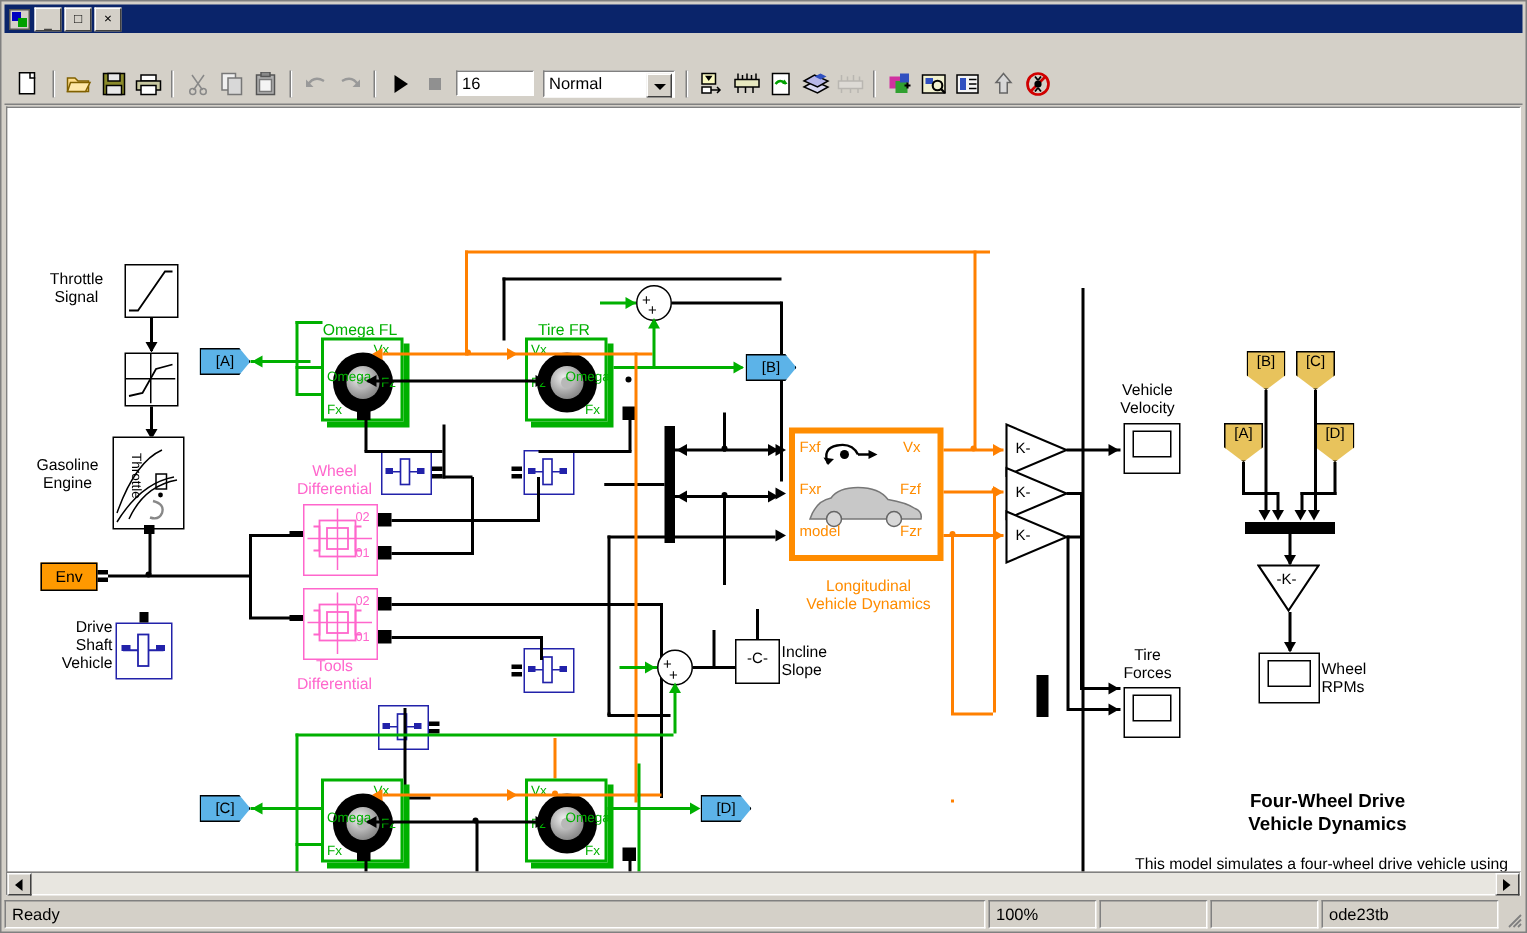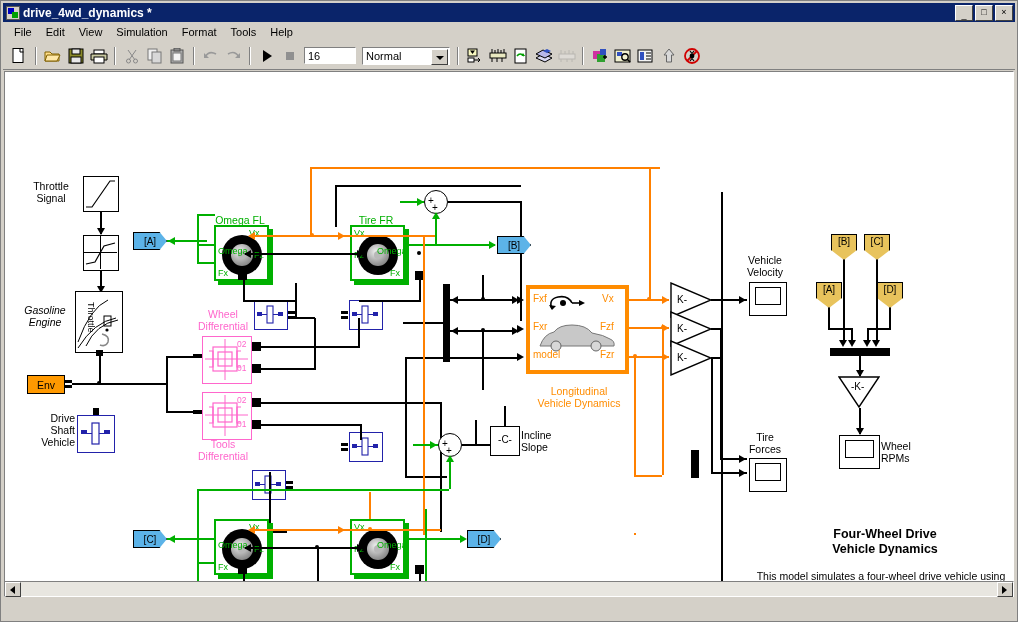--- a/index.html
+++ b/index.html
@@ -149,43 +149,33 @@
   .anno-title{position:absolute;text-align:center;font-weight:bold;font-size:12.5px;line-height:15px;white-space:pre;}
   .anno-body{position:absolute;text-align:center;font-size:10.5px;line-height:15px;white-space:pre;}
 </style>
 </head>
 <body>
 
 <div id="app">
 
   <div class="titlebar">
     <div class="tb-icon"></div>
-    <div class="tb-title">drive_4wd_dynamics *</div>
     <div class="tb-btns">
       <div class="tb-btn min">
           <span>_</span>
         </div>
       <div class="tb-btn">
           <span>□</span>
         </div>
       <div class="tb-btn">
           <span>×</span>
         </div>
     </div>
   </div>
 
-  <div class="menubar">
-    <div class="menuitem">File</div>
-    <div class="menuitem">Edit</div>
-    <div class="menuitem">View</div>
-    <div class="menuitem">Simulation</div>
-    <div class="menuitem">Format</div>
-    <div class="menuitem">Tools</div>
-    <div class="menuitem">Help</div>
-  </div>
 
   <div class="toolbar">
     <div class="tbtn">
       <svg width="15" height="16">
           <rect x="1" y="0.5" width="10" height="14" fill="#fff" stroke="#000"></rect>
           <path d="M8 0.5 L8 4 L11.5 4" fill="none" stroke="#000"></path>
         </svg>
     </div>
     <div class="sep"></div>
     <div class="tbtn">
@@ -350,21 +340,21 @@
     <div class="wb" style="left:78px;top:163px;width:36px;height:36px;">
       <svg width="33" height="33" style="position:absolute;left:0;top:0;">
         <path d="M0 16.5 L33 16.5" stroke="#000" stroke-width="1"></path>
         <path d="M16.5 0 L16.5 33" stroke="#000" stroke-width="1"></path>
         <path d="M2 28 L11 26 L20 10 L31 7" fill="none" stroke="#000" stroke-width="1.2"></path>
       </svg>
     </div>
     <div class="ln" style="left:95px;top:199px;width:1.6px;height:20px;"></div>
     <div class="ah d" style="left:92px;top:214px;"></div>
 
-    <div class="lbl" style="left:8px;top:232px;width:64px;font-style:italic;">Gasoline
+    <div class="lbl" style="left:8px;top:232px;width:64px;">Gasoline
 Engine</div>
     <div class="wb" style="left:70px;top:219px;width:48px;height:62px;">
       <svg width="45" height="59" style="position:absolute;left:0;top:0;">
         <path d="M2 50 q12 -34 30 -42" fill="none" stroke="#000" stroke-width="1"></path>
         <path d="M2 56 q16 -26 38 -30" fill="none" stroke="#000" stroke-width="1"></path>
         <path d="M10 54 q10 -22 32 -26" fill="none" stroke="#000" stroke-width="1"></path>
         <rect x="28" y="24" width="7" height="10" fill="none" stroke="#000" stroke-width="1"></rect>
         <circle cx="31" cy="38" r="1.6" fill="#000"></circle>
         <path d="M26 42 q8 2 6 8 q-2 5 -8 3" fill="none" stroke="#888" stroke-width="1.6"></path>
       </svg>
@@ -805,14 +795,26 @@
 
   </div>
   </div>
 
   <div class="hscroll">
     <div class="sb-arrow l"></div>
     <div class="sb-track"></div>
     <div class="sb-arrow r"></div>
   </div>
 
+  <div class="statusbar">
+    <div class="st-cell st-main">Ready</div>
+    <div class="st-cell st-w1">100%</div>
+    <div class="st-cell st-w2"></div>
+    <div class="st-cell st-w3"></div>
+    <div class="st-cell st-w4">ode23tb</div>
+    <div class="grip">
+      <svg width="12" height="12">
+          <path d="M11 3 L3 11 M11 6 L6 11 M11 9 L9 11" stroke="#808080" stroke-width="1.2"></path>
+        </svg>
+    </div>
+  </div>
 
 </div>
 
 </body></html>

